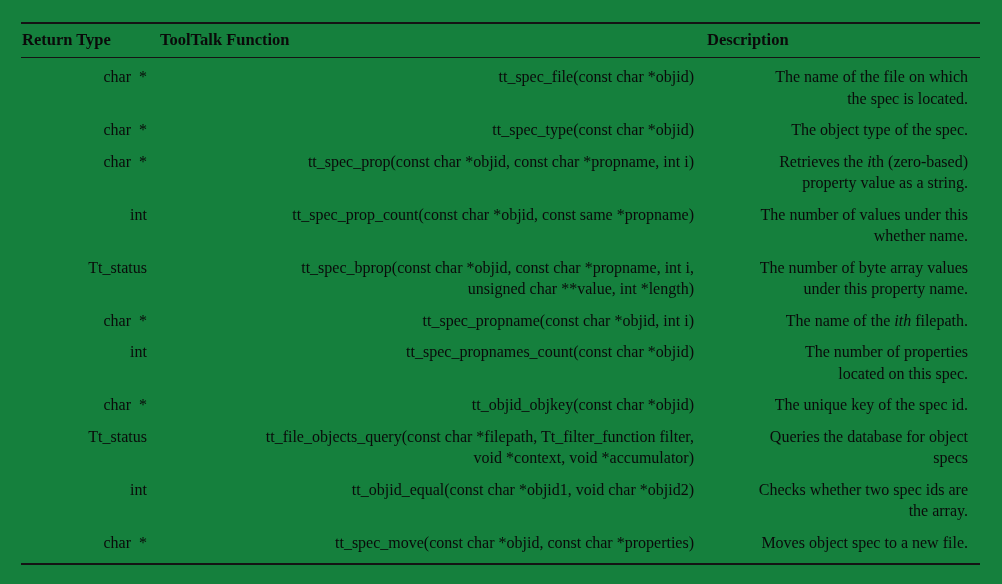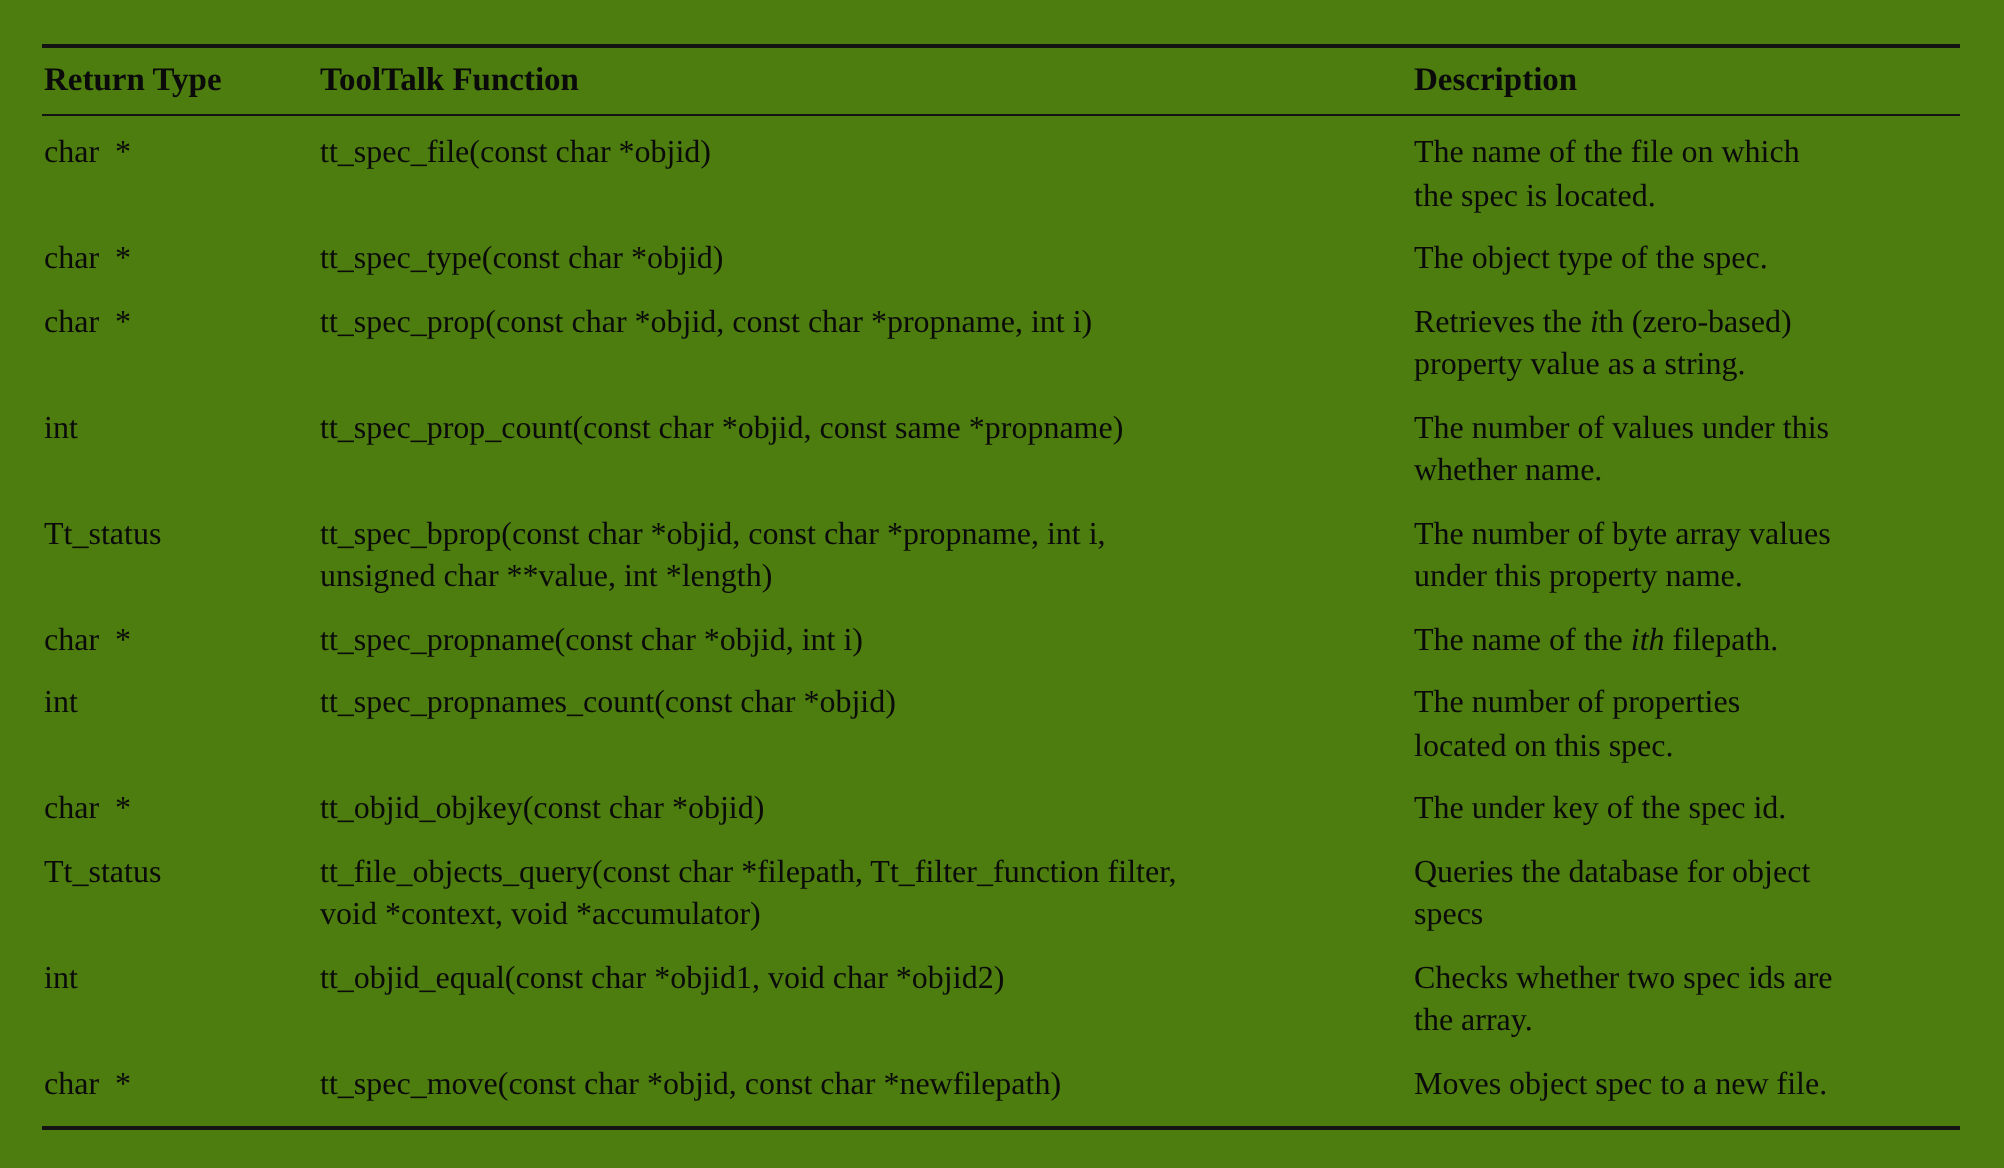--- a/index.html
+++ b/index.html
@@ -8,21 +8,21 @@
     height: 584px;
     background: #ffffff;
     font-family: "Liberation Serif", "DejaVu Serif", serif;
     color: #0a0a0a;
     overflow: hidden;
   }
   .page {
     position: relative;
     width: 1002px;
     height: 584px;
-    background: #4d7c0f;
+    background: #15803d;
   }
   table.ref-table {
     position: absolute;
     left: 21px;
     top: 22px;
     width: 959px;
     border-collapse: collapse;
     border-top: 2px solid var(--rule, #141414);
     border-bottom: 2px solid var(--rule, #141414);
   }
@@ -37,20 +37,21 @@
     padding: 5px 0 6px 1px;
     border-bottom: 1.6px solid var(--rule, #141414);
     white-space: nowrap;
   }
   tbody td {
     vertical-align: top;
     font-size: 16px;
     line-height: 21.5px;
     padding: 0 12px 10px 1px;
     white-space: pre-wrap;
+    text-align: right;
   }
   tbody tr:first-child td { padding-top: 8px; }
   tbody td em {
     font-style: italic;
     font-family: "Liberation Serif", "DejaVu Serif", serif;
   }
 </style>
 </head>
 <body style="color: rgb(10, 10, 10); background: rgb(255, 255, 255);">
 
@@ -106,36 +107,36 @@
     </tr>
         <tr>
       <td>int</td>
       <td><span>tt_spec_propnames_count(const char *objid)</span></td>
       <td><span>The number of properties
 located on this spec.</span></td>
     </tr>
         <tr>
       <td>char  *</td>
       <td><span>tt_objid_objkey(const char *objid)</span></td>
-      <td><span>The under key of the spec id.</span></td>
+      <td><span>The unique key of the spec id.</span></td>
     </tr>
         <tr>
       <td>Tt_status</td>
       <td><span>tt_file_objects_query(const char *filepath, Tt_filter_function filter,
 void *context, void *accumulator)</span></td>
       <td><span>Queries the database for object
 specs</span></td>
     </tr>
         <tr>
       <td>int</td>
       <td><span>tt_objid_equal(const char *objid1, void char *objid2)</span></td>
       <td><span>Checks whether two spec ids are
 the array.</span></td>
     </tr>
         <tr>
       <td>char  *</td>
-      <td><span>tt_spec_move(const char *objid, const char *newfilepath)</span></td>
+      <td><span>tt_spec_move(const char *objid, const char *properties)</span></td>
       <td><span>Moves object spec to a new file.</span></td>
     </tr>
       </tbody>
   </table>
 
 </div>
 
 </body></html>

